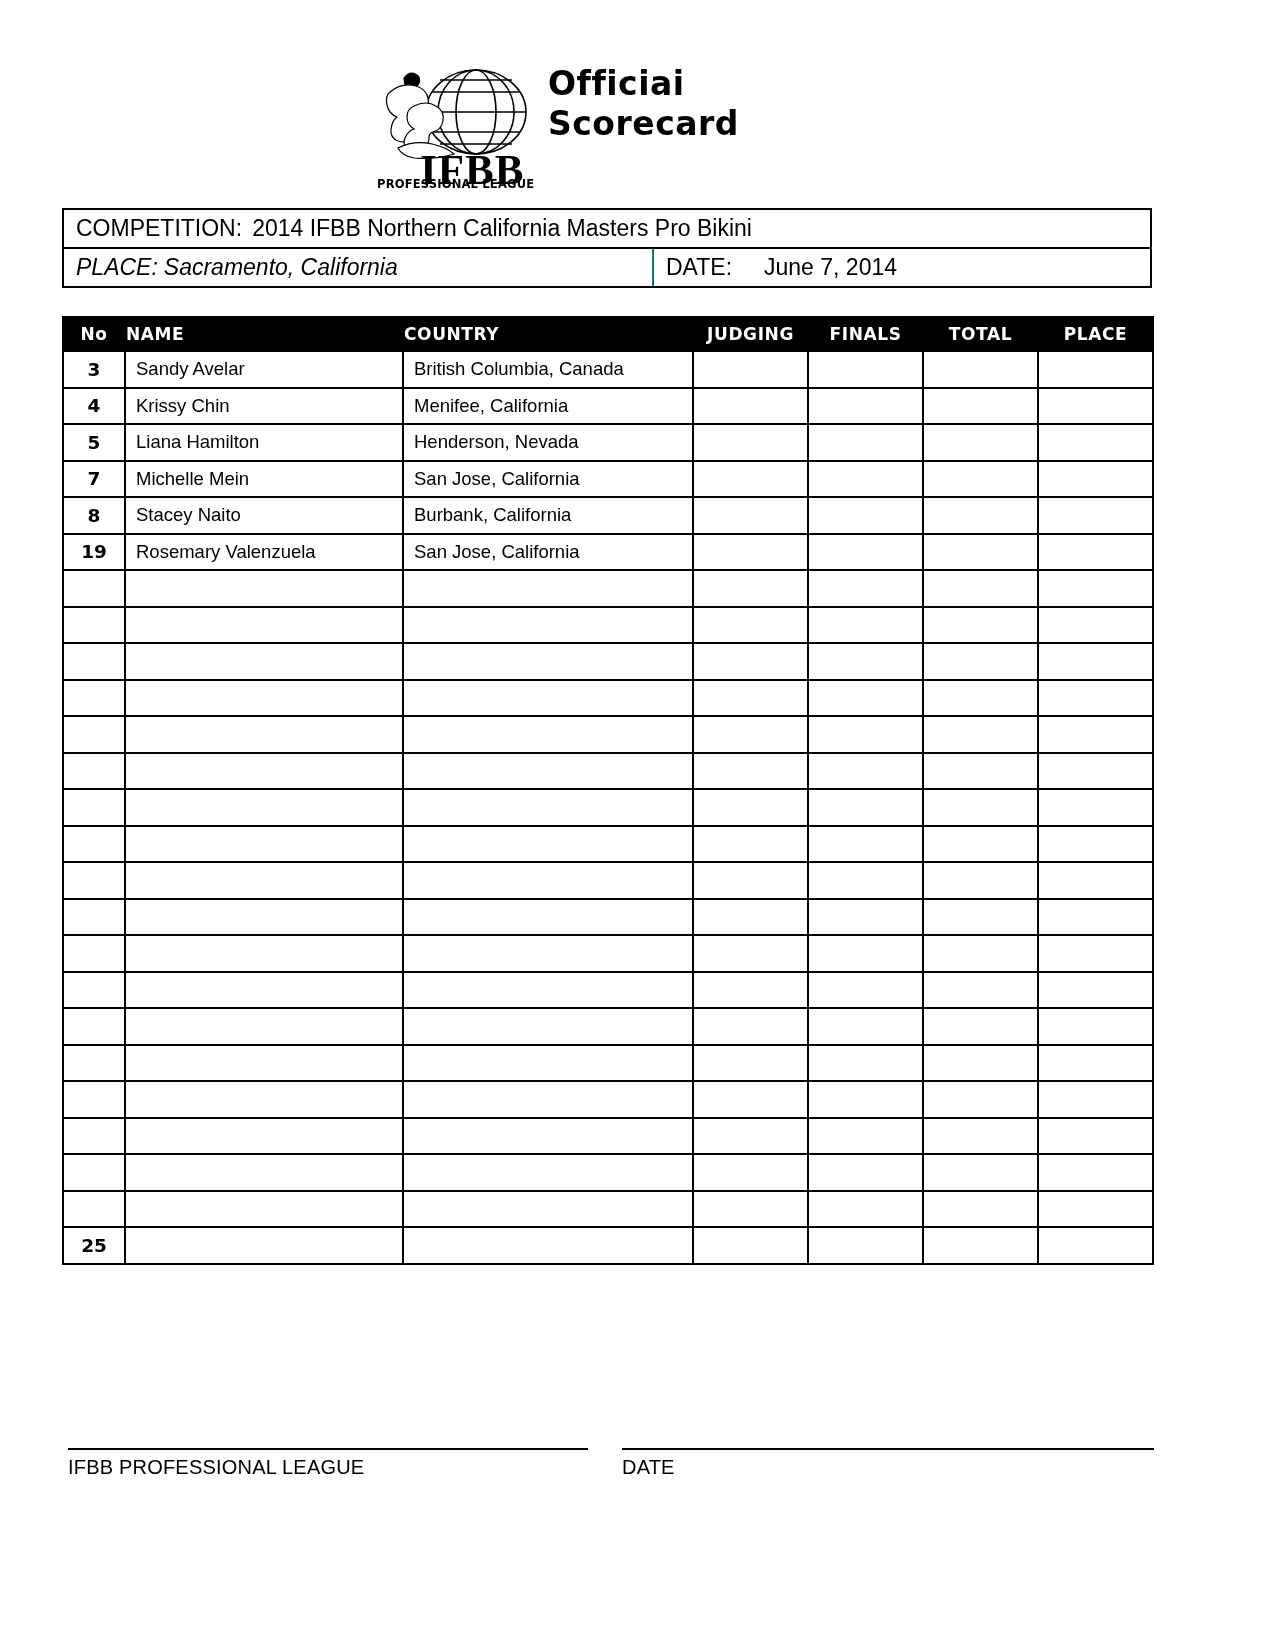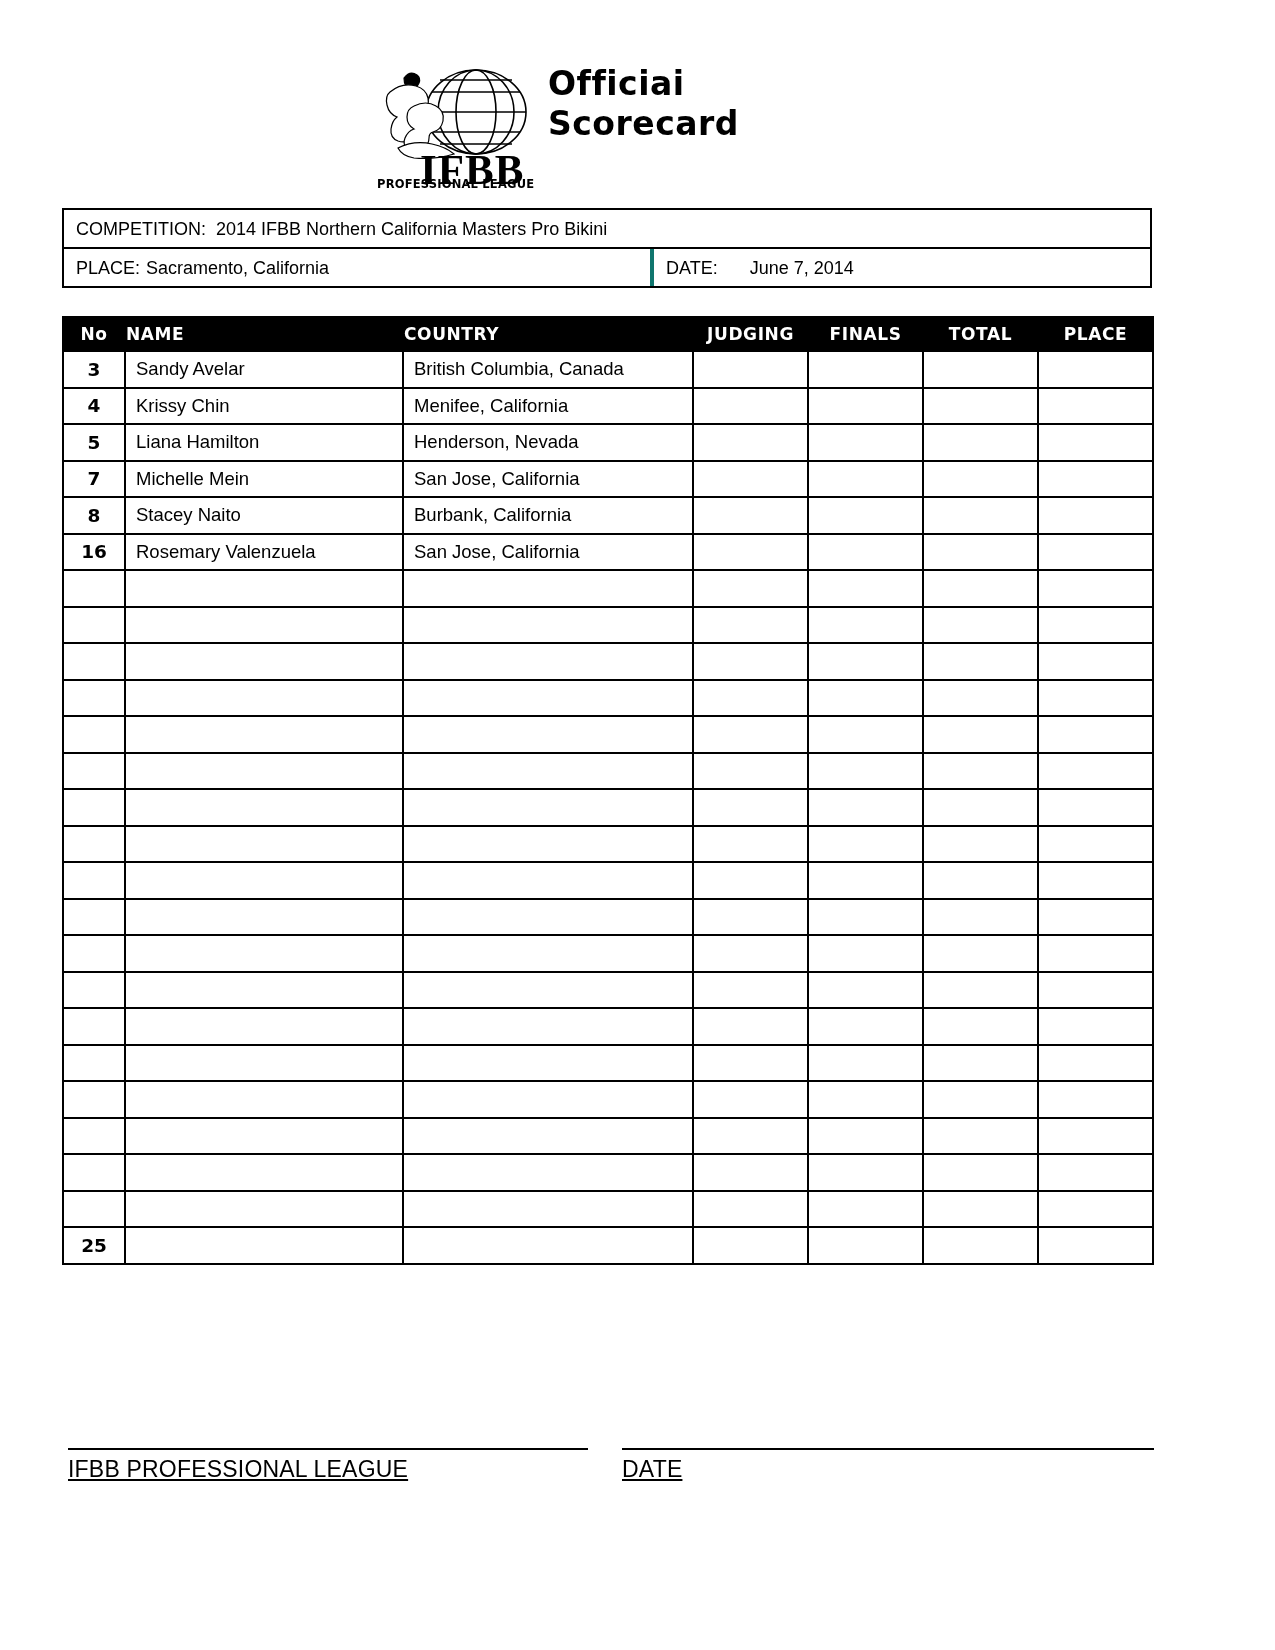--- a/index.html
+++ b/index.html
@@ -97,26 +97,26 @@
   .inforow {
     display: flex;
     border-bottom: 2px solid #000;
     height: 37px;
   }
   .inforow.last { border-bottom: none; }
   .infocell {
     display: flex;
     align-items: center;
     padding-left: 12px;
-    font-size: 18px;
+    font-size: 23px;
     line-height: 1;
     box-sizing: border-box;
   }
   .infocell.full { width: 100%; }
-  .infocell.left { width: 590px; border-right: 4px solid #0f766e; }
+  .infocell.left { width: 590px; border-right: 2px solid #0f766e; font-style: italic; }
   .infocell.right { flex: 1; align-items: center; }
   .lbl { white-space: pre; }
   .val { white-space: pre; }
 
   
   .scoretable {
     position: absolute;
     left: 62px;
     top: 316px;
     width: 1090px;
@@ -176,24 +176,23 @@
     position: absolute;
     top: 0;
     border-top: 2px solid #000;
     height: 0;
   }
   .sig-left  { left: 6px;   width: 520px; }
   .sig-right { left: 560px; width: 532px; }
   .sig-label {
     position: absolute;
     top: 8px;
-    font-size: 23px;
+    font-size: 20px;
     letter-spacing: 0.2px;
     white-space: nowrap;
-    text-decoration: underline;
   }
   .sig-label.left  { left: 6px; }
   .sig-label.right { left: 560px; }
 </style>
 </head>
 <body>
 
 <div class="page">
 
   <div class="masthead">
@@ -302,21 +301,21 @@
         <tr>
           <td class="num c-no">8</td>
           <td class="txt c-name">Stacey Naito</td>
           <td class="txt c-ctry">Burbank, California</td>
           <td class="c-judg"></td>
           <td class="c-fin"></td>
           <td class="c-tot"></td>
           <td class="c-plc"></td>
         </tr>
         <tr>
-          <td class="num c-no">16</td>
+          <td class="num c-no">19</td>
           <td class="txt c-name">Rosemary Valenzuela</td>
           <td class="txt c-ctry">San Jose, California</td>
           <td class="c-judg"></td>
           <td class="c-fin"></td>
           <td class="c-tot"></td>
           <td class="c-plc"></td>
         </tr>
         <tr>
           <td class="num c-no"></td>
           <td class="txt c-name"></td>

